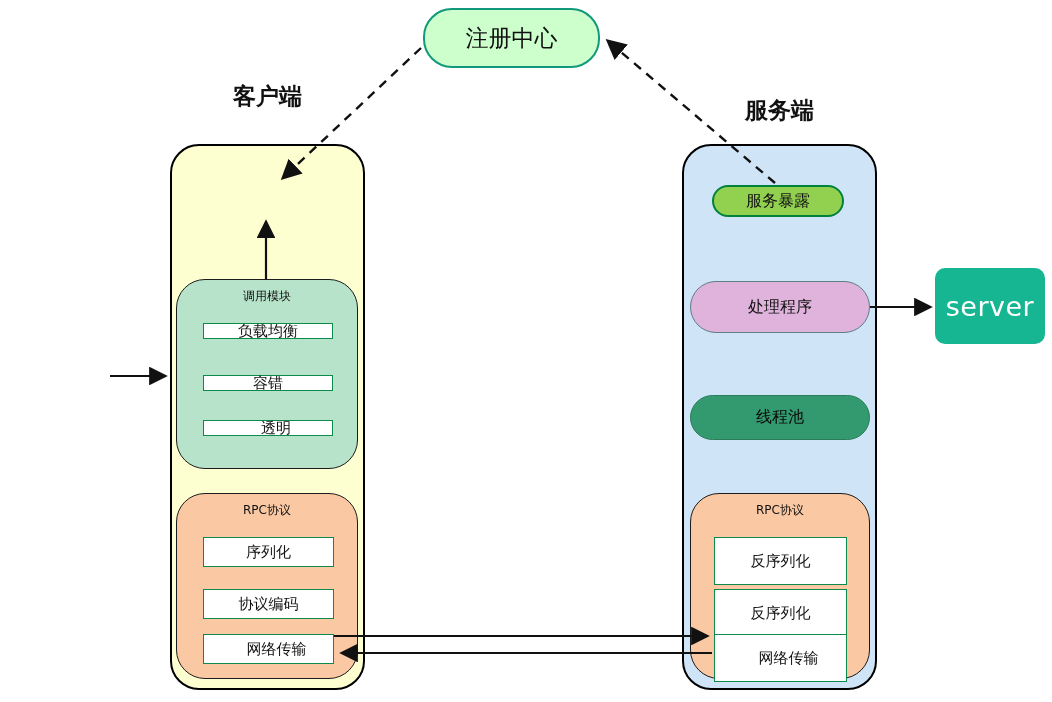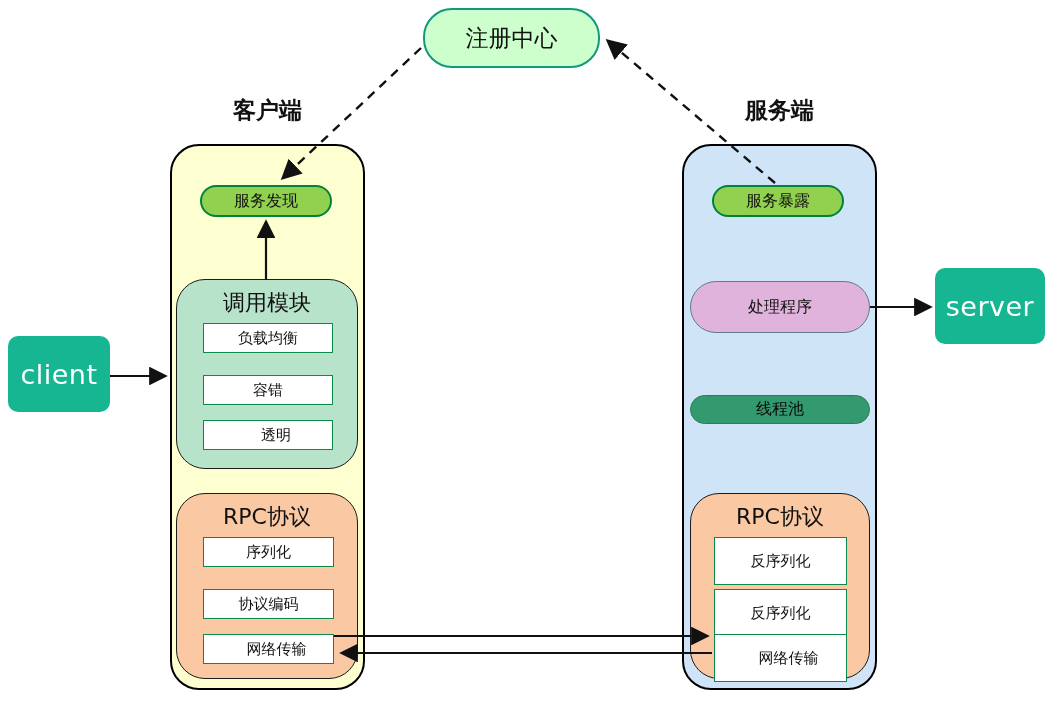--- a/index.html
+++ b/index.html
@@ -11,59 +11,59 @@
   .center{display:flex;align-items:center;justify-content:center;text-align:center;}
 
   
   .registry{
     left:423px;top:8px;width:177px;height:60px;
     background:#ccffcc;border:2px solid #12997c;font-size:23px;font-weight:500;
   }
 
   
   .col-title{font-size:23px;font-weight:600;height:32px;}
-  .col-title.client{left:170px;top:94px;width:195px;text-align:center;}
+  .col-title.client{left:170px;top:80px;width:195px;text-align:center;}
   .col-title.server{left:682px;top:94px;width:195px;}
 
   
   .column{border:2px solid #000;}
   .column.left{left:170px;top:144px;width:195px;height:546px;background:#feffd0;}
   .column.right{left:682px;top:144px;width:195px;height:546px;background:#cfe4f7;}
 
   
   .green-chip{
     width:132px;height:32px;background:#92d050;border:2px solid #00823c;
     font-size:16px;font-weight:500;
   }
   .chip-discovery{left:200px;top:185px;}
   .chip-expose{left:712px;top:185px;}
 
   
   .group{border:1px solid #1c1c1c;}
-  .group-title{position:absolute;left:0;right:0;top:8px;text-align:center;font-size:22px;font-weight:500;}
+  .group-title{position:absolute;left:0;right:0;top:8px;text-align:center;font-size:12px;font-weight:500;}
   .invoke{left:176px;top:279px;width:182px;height:190px;background:#b7e3ca;}
   .rpc-left{left:176px;top:493px;width:182px;height:186px;background:#fac8a2;}
   .rpc-right{left:690px;top:493px;width:180px;height:186px;background:#fac8a2;}
 
   .white-item{
     position:absolute;box-sizing:border-box;background:#ffffff;border:1px solid #0c8a4c;
     display:flex;align-items:center;justify-content:center;font-size:15px;
   }
-  .invoke .white-item{left:26px;width:130px;height:30px;}
+  .invoke .white-item{left:26px;width:130px;height:16px;}
   .rpc-left .white-item{left:26px;width:131px;height:30px;}
   .rpc-right .white-item{left:23px;width:133px;height:48px;}
   .it1{top:43px;} .it2{top:95px;} .it3{top:140px;padding-left:16px;}
 
   
   .handler{
     left:690px;top:281px;width:180px;height:52px;background:#e0b3dc;border:1px solid #5e7d85;
     font-size:16px;
   }
   .threadpool{
-    left:690px;top:395px;width:180px;height:29px;background:#33996e;border:1px solid #2a7d58;
+    left:690px;top:395px;width:180px;height:45px;background:#33996e;border:1px solid #2a7d58;
     font-size:16px;color:#0a0a0a;
   }
 
   
   .node{
     background:#16b692;border-radius:10px;color:#ffffff;font-size:27px;letter-spacing:0.5px;
   }
   .node.client{left:8px;top:336px;width:102px;height:76px;}
   .node.server{left:935px;top:268px;width:110px;height:76px;}
 
@@ -77,23 +77,20 @@
 <div id="stage">
 
   <div class="abs center registry">
     <span>注册中心</span>
   </div>
 
   <div class="abs center col-title client">客户端</div>
   <div class="abs center col-title server">服务端</div>
 
   <div class="abs column left"></div>
-  <div class="abs center green-chip chip-discovery">
-    <span>服务发现</span>
-  </div>
 
   <div class="abs group invoke">
     <div class="group-title">调用模块</div>
     <div class="white-item it1">负载均衡</div>
     <div class="white-item it2">容错</div>
     <div class="white-item it3">透明</div>
   </div>
 
   <div class="abs group rpc-left">
     <div class="group-title">RPC协议</div>
@@ -115,23 +112,20 @@
     <span>线程池</span>
   </div>
 
   <div class="abs group rpc-right">
     <div class="group-title">RPC协议</div>
     <div class="white-item it1">反序列化</div>
     <div class="white-item it2">反序列化</div>
     <div class="white-item it3">网络传输</div>
   </div>
 
-  <div class="abs center node client">
-    <span>client</span>
-  </div>
   <div class="abs center node server">
     <span>server</span>
   </div>
 
   <svg class="overlay" viewBox="0 0 1052 702">
     <defs>
       <marker id="arrow" viewBox="0 0 10 10" refX="8.5" refY="5" markerWidth="8.5" markerHeight="8.5" orient="auto-start-reverse">
         <path d="M0 0 L10 5 L0 10 z" fill="#111"></path>
       </marker>
     </defs>

